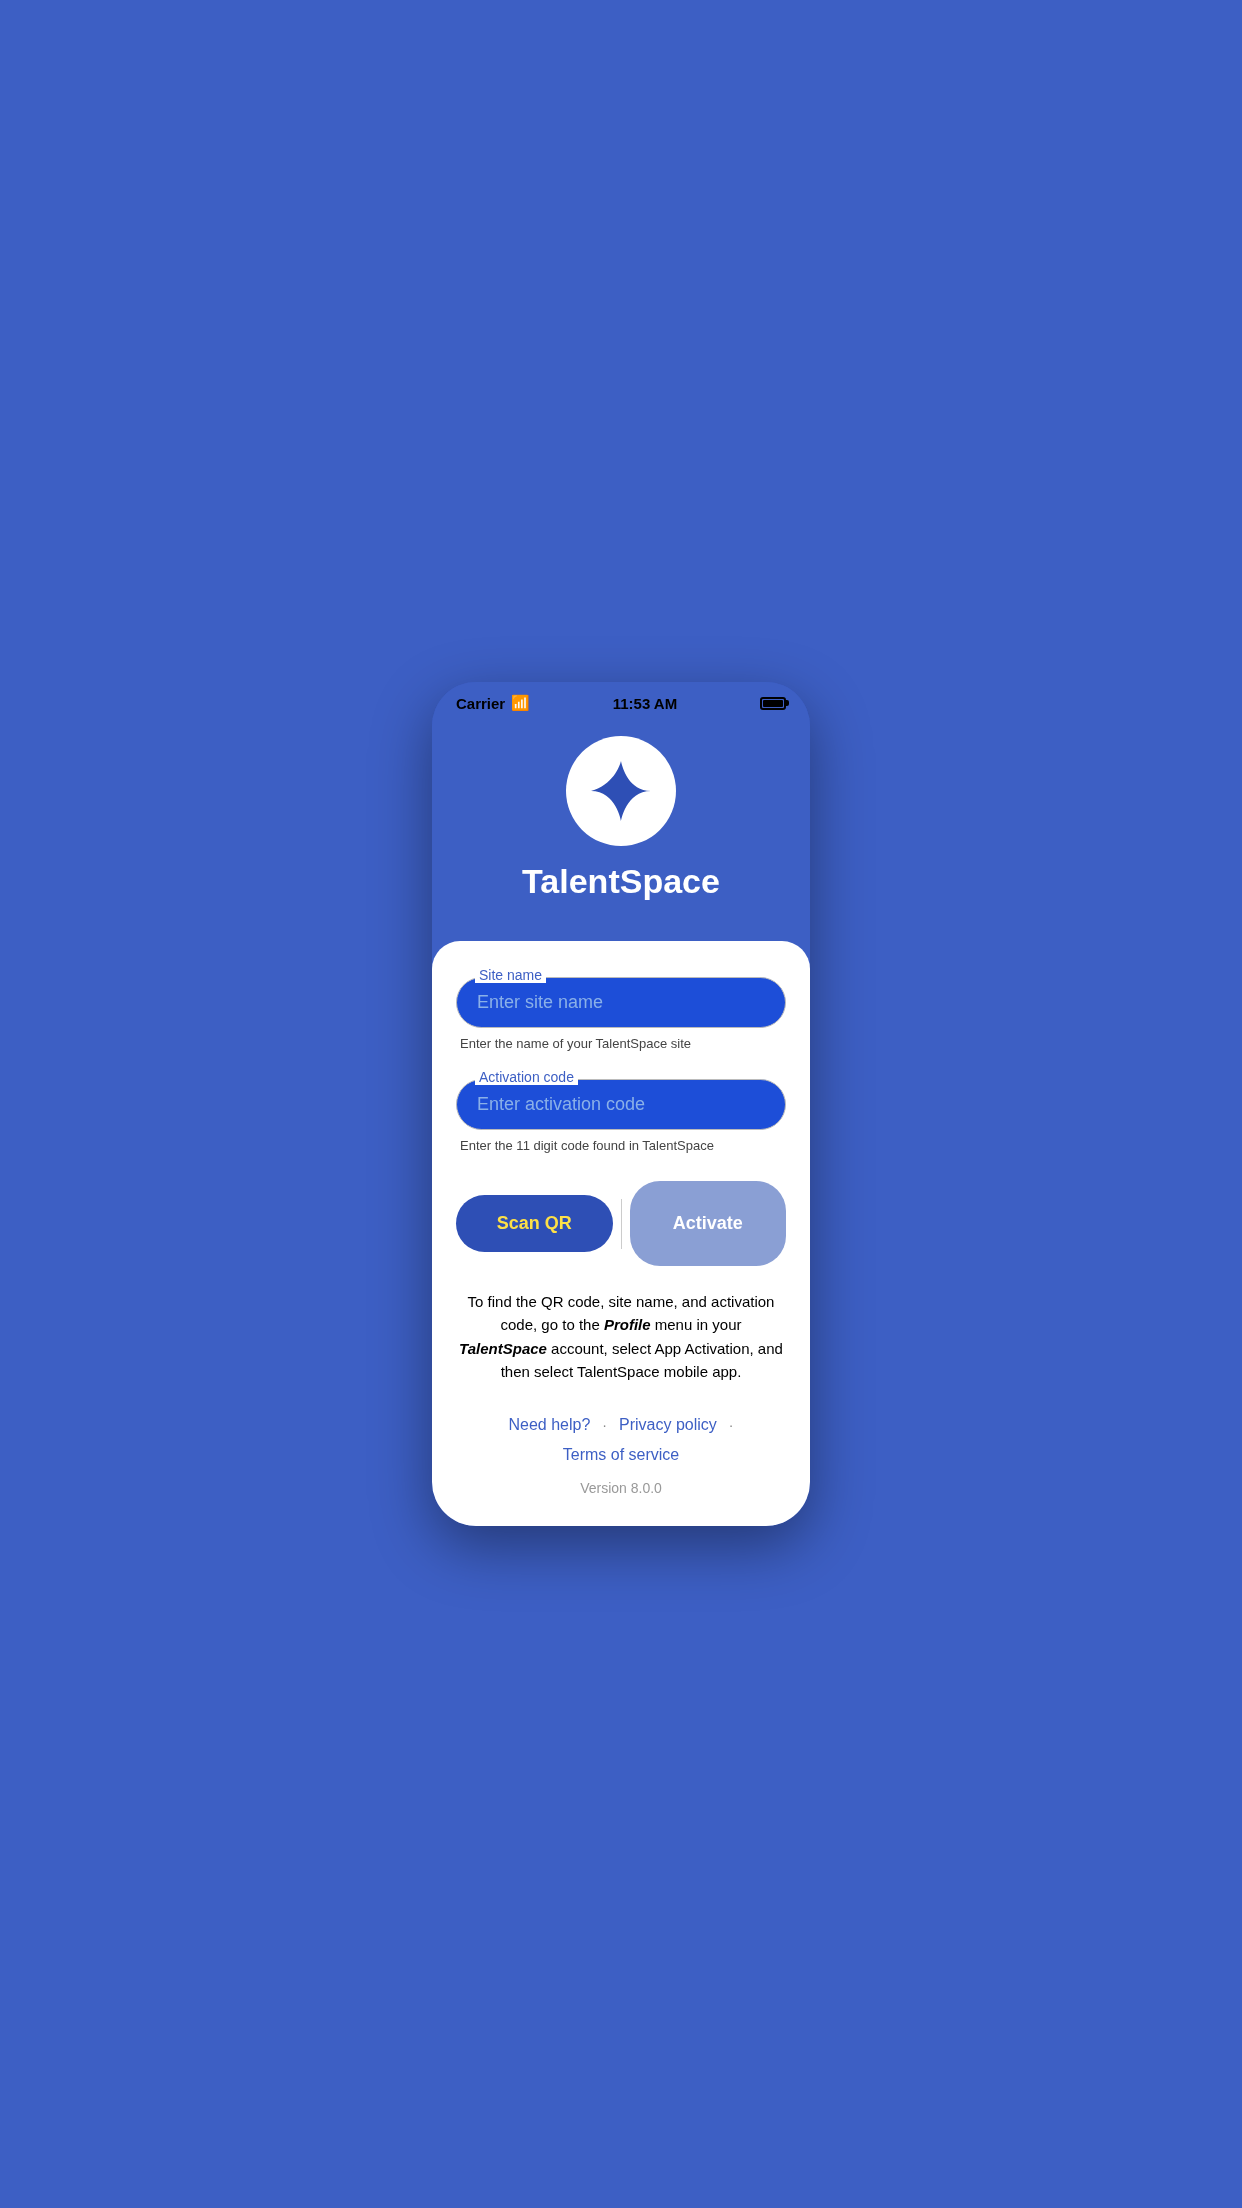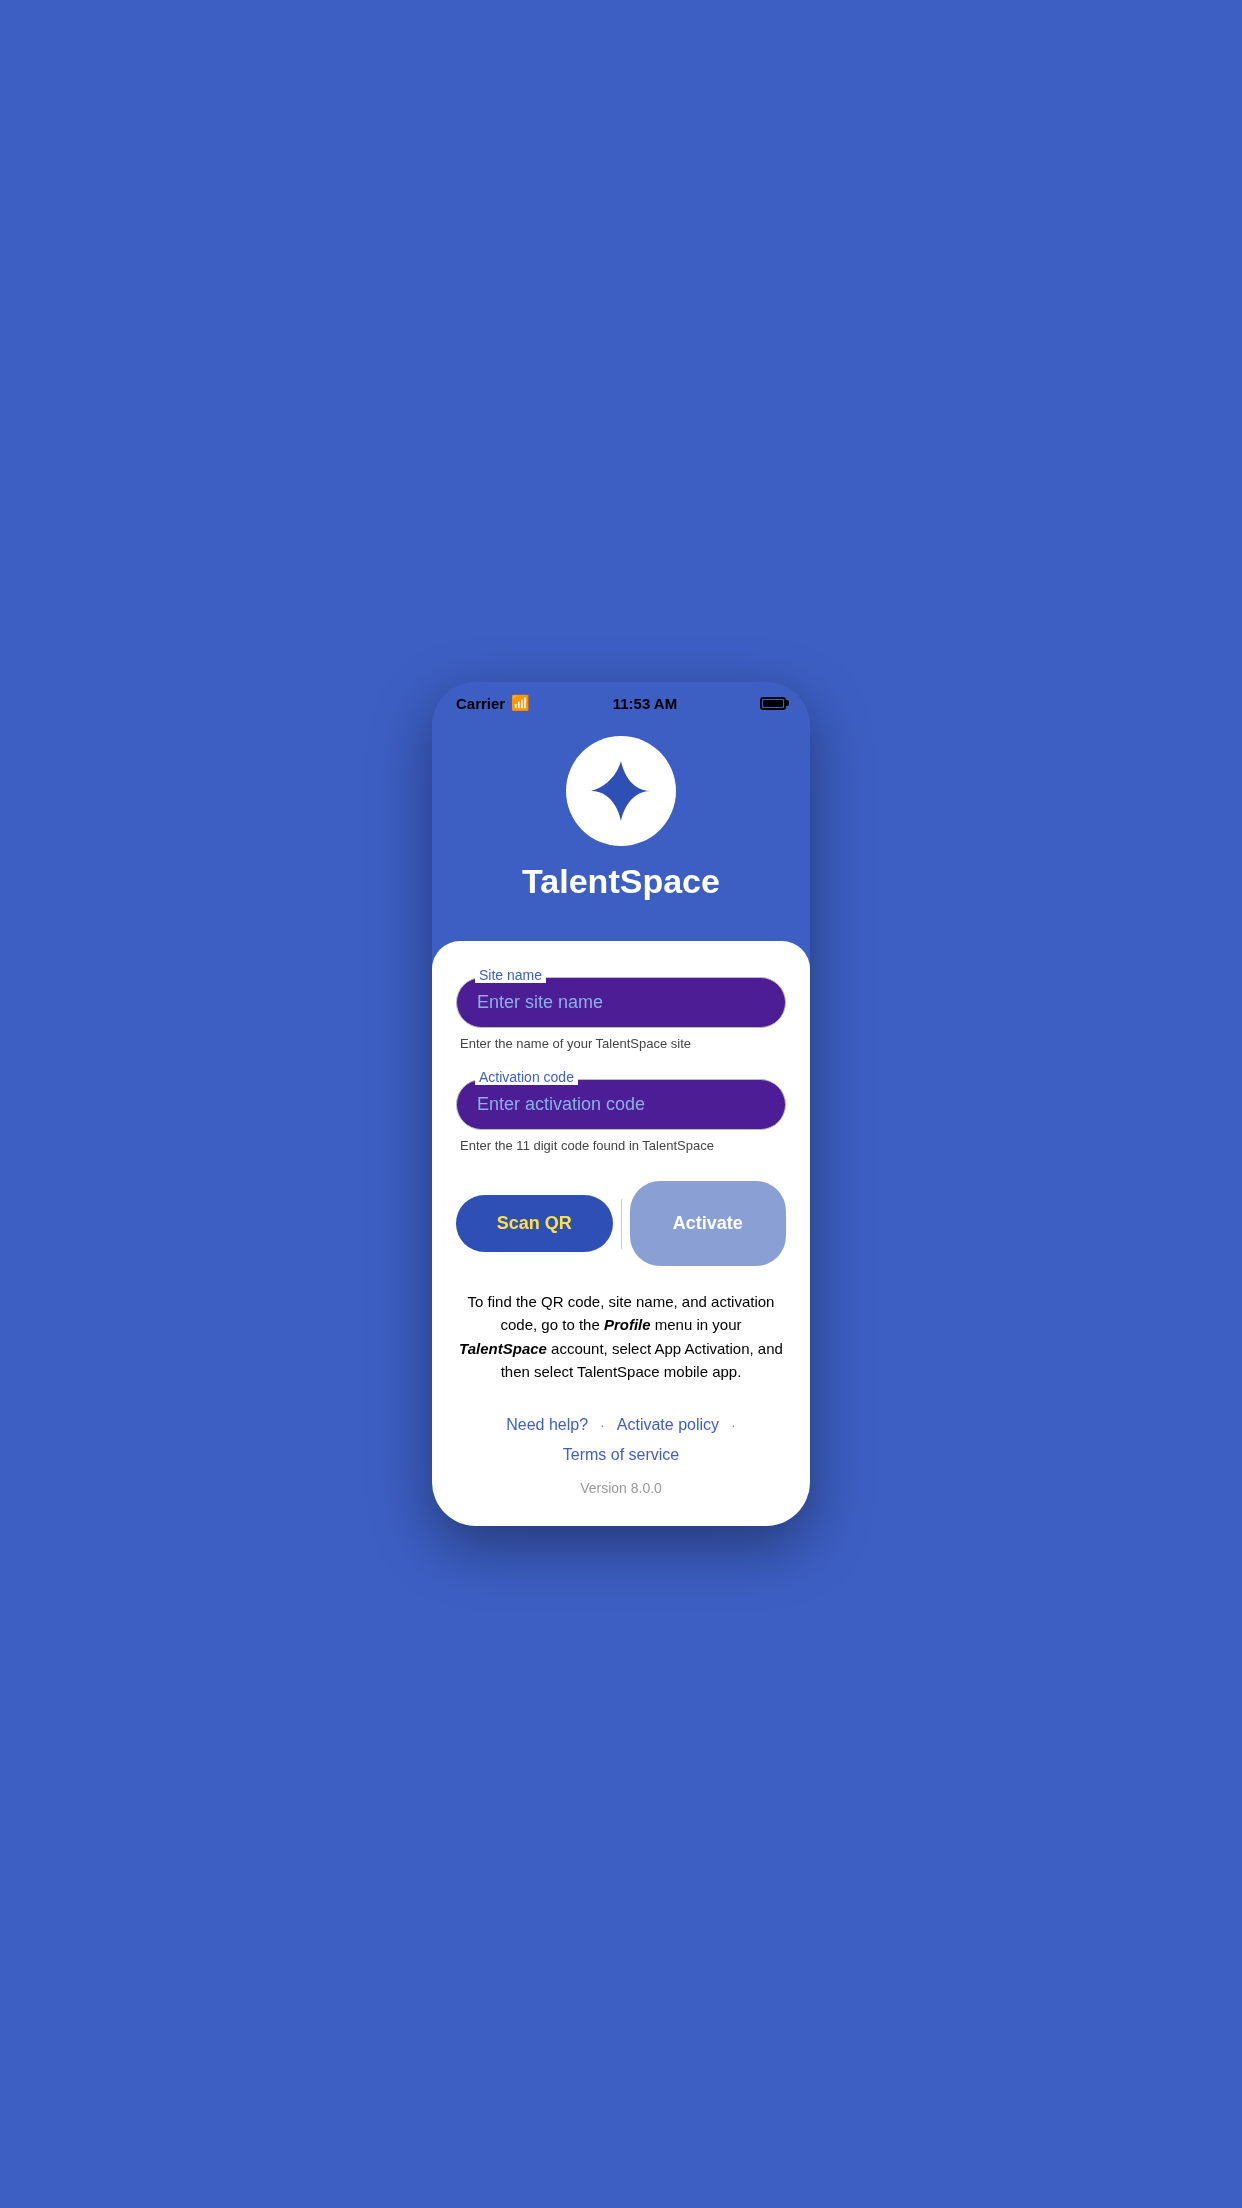--- a/index.html
+++ b/index.html
@@ -135,21 +135,21 @@
 
     .field-group {
       margin-bottom: 8px;
     }
 
     .field-wrapper {
       position: relative;
       border: 1.5px solid #bbb;
       border-radius: 30px;
       padding: 14px 20px;
-      background: #4c1d95;
+      background: #1d4ed8;
     }
 
     .field-label {
       position: absolute;
       top: -11px;
       left: 18px;
       background: white;
       padding: 0 4px;
       color: #3d5fc4;
       font-size: 14px;
@@ -317,21 +317,21 @@
 
     <div class="help-text">
       <span>To find the QR code, site name, and activation code, go to the </span><strong>Profile</strong><span> menu in your </span><strong>TalentSpace</strong><span> account, select App Activation, and then select TalentSpace mobile app.</span>
     </div>
 
     <div class="spacer"></div>
 
     <div class="footer-links">
       <a class="footer-link">Need help?</a>
       <span class="footer-dot">·</span>
-      <a class="footer-link">Activate policy</a>
+      <a class="footer-link">Privacy policy</a>
       <span class="footer-dot">·</span>
       <a class="footer-link">Terms of service</a>
     </div>
 
     <div class="version-text">Version 8.0.0</div>
 
   </div>
 </div>
 
 </body></html>

